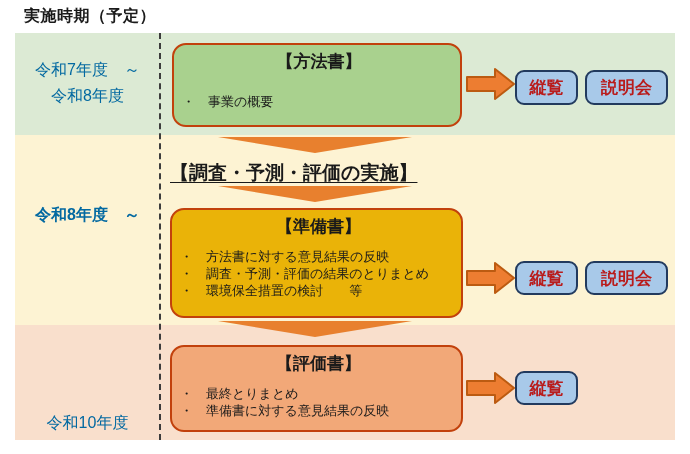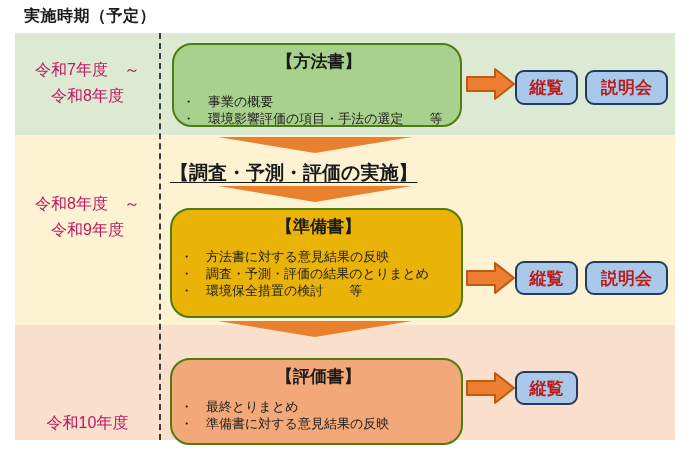--- a/index.html
+++ b/index.html
@@ -8,30 +8,30 @@
 
   .page-title{position:absolute;left:24px;top:6px;font-size:16px;font-weight:bold;letter-spacing:.5px;}
 
   .band{position:absolute;left:15px;width:660px;}
   .band.b1{top:33px;height:102px;background:#dcead4;}
   .band.b2{top:135px;height:190px;background:#fdf3d3;}
   .band.b3{top:325px;height:115px;background:#f9dfcc;}
 
   .dashed-line{position:absolute;left:159px;top:33px;height:407px;width:0;border-left:2px dashed #3c3c3c;}
 
-  .period{position:absolute;left:15px;width:145px;text-align:center;font-size:16px;line-height:26px;color:#be185d;}
-  .p1{top:57px;} .p2{top:191px;} .p3{top:372px;margin-top:38px;}
+  .period{position:absolute;left:15px;width:145px;text-align:center;font-size:16px;line-height:26px;color:#0369a1;}
+  .p1{top:57px;} .p2{top:202px;font-weight:bold;} .p3{top:372px;margin-top:38px;}
 
-  .doc-box{position:absolute;border:2px solid #4d7c0f;border-radius:20px;box-sizing:border-box;padding:4px 4px 0 8px;}
+  .doc-box{position:absolute;border:2px solid #c2410c;border-radius:14px;box-sizing:border-box;padding:4px 4px 0 8px;}
   .doc-box .doc-title{text-align:center;font-size:17px;font-weight:600;margin-top:1px;}
   .doc-box .bullets{margin-top:20px;font-size:13px;line-height:17px;}
   .box-houhou{left:172px;top:43px;width:290px;height:84px;background:#a9d18e;}
   .box-junbi{left:170px;top:208px;width:293px;height:110px;background:#eab308;}
   .box-junbi .bullets{margin-top:10px;}
-  .box-hyouka{left:170px;top:345px;width:293px;height:87px;background:#f2a878;margin-top:13px;}
+  .box-hyouka{left:170px;top:345px;width:293px;height:87px;background:#f2a878;}
   .box-hyouka .bullets{margin-top:10px;}
 
   .chevron{position:absolute;left:218px;width:194px;height:16px;background:#e8802e;
     clip-path:polygon(0 0,100% 0,50% 100%);
     filter:drop-shadow(2px 2px 0 #9e9e9e);}
   .chev1{top:137px;} .chev2{top:186px;} .chev3{top:321px;}
 
   .interstitial{position:absolute;left:170px;top:160px;width:308px;text-align:left;
     font-size:19px;font-weight:600;text-decoration:underline;text-underline-offset:3px;}
 
@@ -59,31 +59,29 @@
   <div class="band b3"></div>
 
   <div class="dashed-line"></div>
 
   <div class="period p1">
     <div>令和7年度　～</div>
     <div>令和8年度</div>
   </div>
   <div class="period p2">
     <div>令和8年度　～</div>
-    <div>令和9年度</div>
   </div>
   <div class="period p3">
     <div>令和10年度</div>
   </div>
 
   <div class="doc-box box-houhou">
     <div class="doc-title">【方法書】</div>
     <div class="bullets">
       <div>・　事業の概要</div>
-      <div>・　環境影響評価の項目・手法の選定　　等</div>
     </div>
   </div>
   <svg class="flow-arrow a1" viewBox="0 0 50 32">
     <polygon points="1,9 29,9 29,1 48,16 29,31 29,23 1,23" fill="#ed7d31" stroke="#bc5b11" stroke-width="2" stroke-linejoin="round"></polygon>
   </svg>
   <div class="pill-btn btn-juran1">縦覧</div>
   <div class="pill-btn btn-setsumei1">説明会</div>
 
   <div class="chevron chev1"></div>
   <div class="interstitial">【調査・予測・評価の実施】</div>

